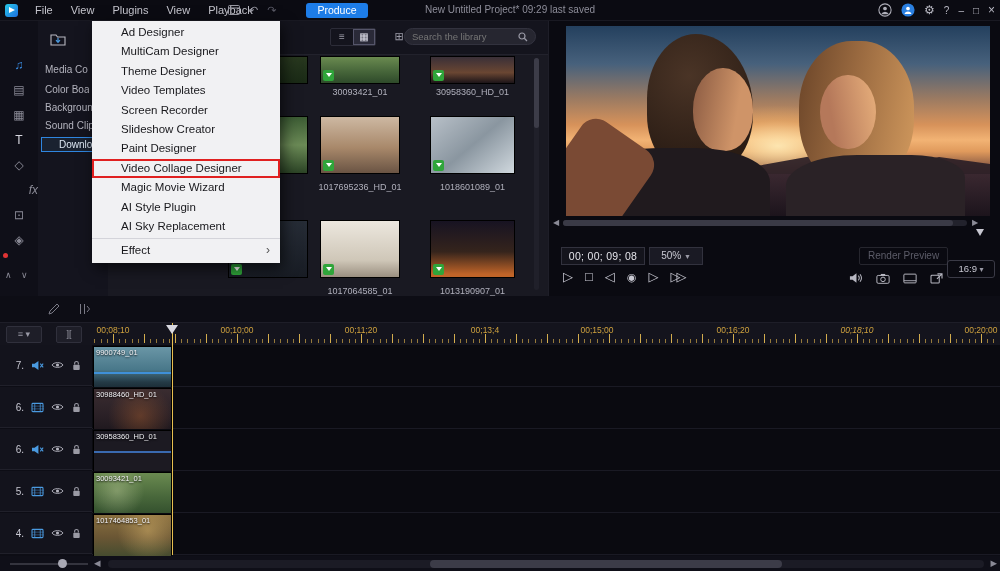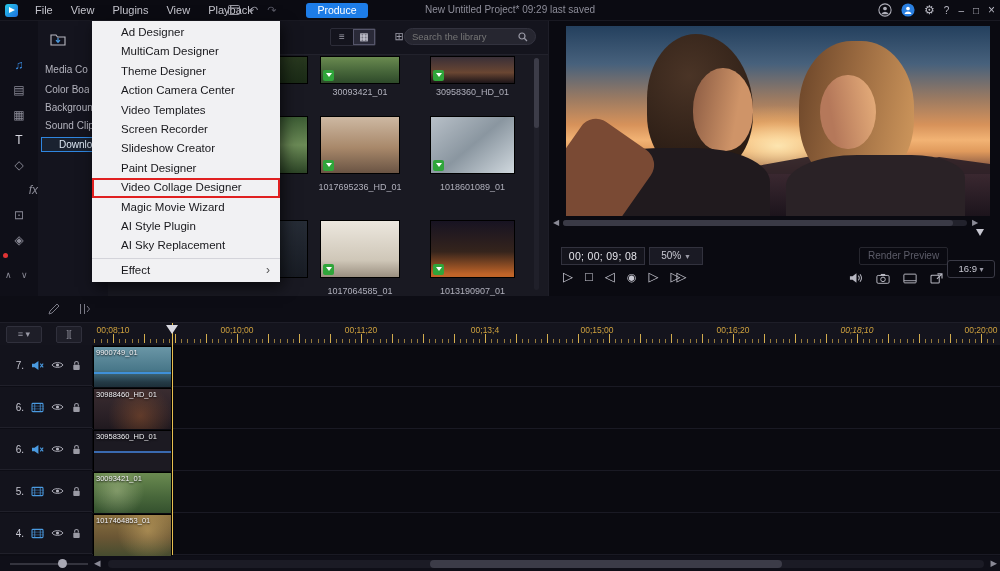--- a/index.html
+++ b/index.html
@@ -283,21 +283,20 @@
 
     <div class="vscroll">
         <div class="vthumb"></div>
       </div>
   </div>
 
   <div class="pmenu">
     <div class="pm-item">Ad Designer</div>
     <div class="pm-item">MultiCam Designer</div>
     <div class="pm-item">Theme Designer</div>
-    <div class="pm-item">Action Camera Center</div>
     <div class="pm-item">Video Templates</div>
     <div class="pm-item">Screen Recorder</div>
     <div class="pm-item">Slideshow Creator</div>
     <div class="pm-item">Paint Designer</div>
     <div class="pm-item pm-hl">Video Collage Designer</div>
     <div class="pm-item">Magic Movie Wizard</div>
     <div class="pm-item">AI Style Plugin</div>
     <div class="pm-item">AI Sky Replacement</div>
     <div class="pm-sep"></div>
     <div class="pm-item">

